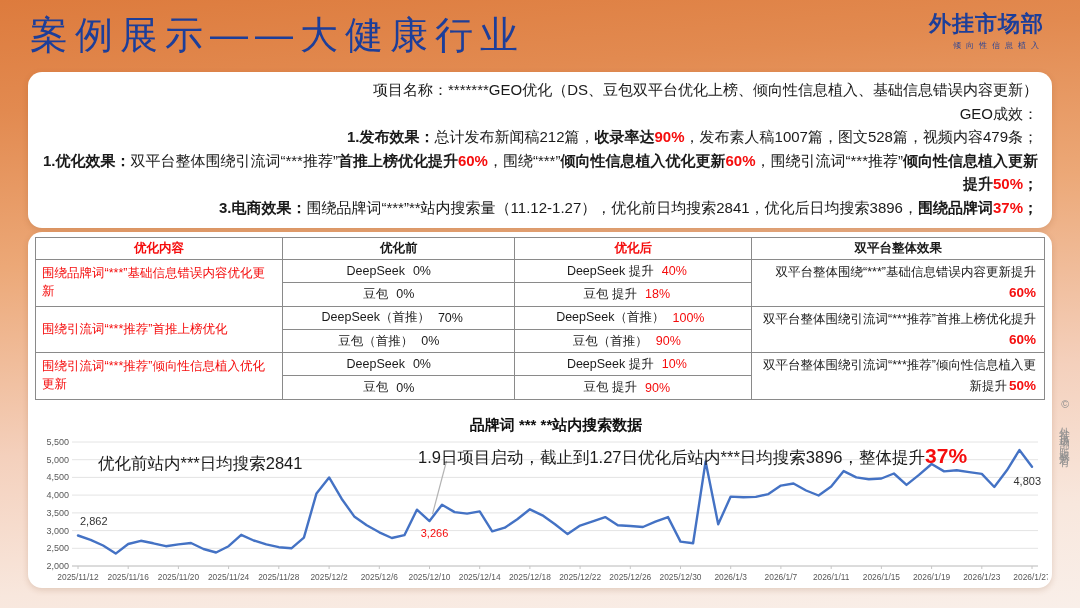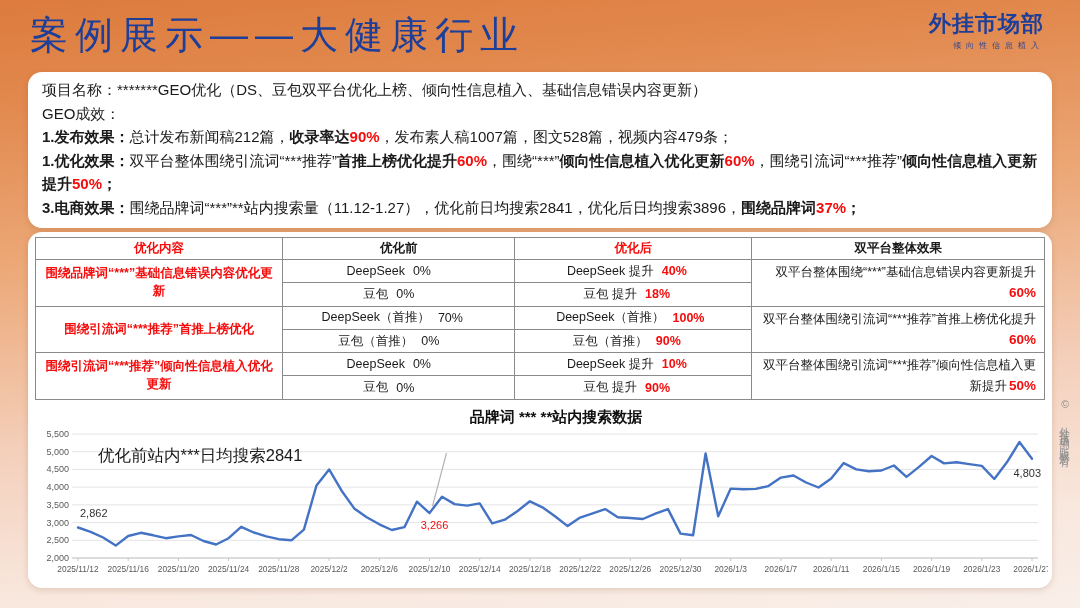--- a/index.html
+++ b/index.html
@@ -10,34 +10,34 @@
   }
   .header{position:absolute;left:0;top:0;width:100%;height:70px;}
   .page-title{
     position:absolute;left:30px;top:10px;
     font-size:38px;font-weight:normal;color:#1d3e99;letter-spacing:7px;white-space:nowrap;text-align:center;
   }
   .logo{position:absolute;right:36px;top:9px;text-align:right;}
   .logo-main{font-size:22px;font-weight:bold;color:#1d3e99;letter-spacing:1px;}
   .logo-tag{font-size:8px;color:#2a4496;letter-spacing:5px;margin-top:1px;}
   .card{position:absolute;background:#ffffff;border-radius:14px;box-shadow:0 2px 6px rgba(120,60,20,0.18);}
-  .card1{left:28px;top:72px;width:1024px;height:156px;padding:6px 14px;box-sizing:border-box;}
+  .card1{left:28px;top:72px;width:1024px;height:156px;padding:6px 14px;box-sizing:border-box;text-align:right;}
   .sline{font-size:15px;line-height:23.5px;color:#1a1a1a;white-space:normal;}
   .b{font-weight:bold;}
   .r{font-weight:bold;color:#f50d0d;}
   .card2{left:28px;top:232px;width:1024px;height:356px;box-sizing:border-box;}
-  table{border-collapse:collapse;table-layout:fixed;width:1010px;margin:5px 7px 8px 7px;font-size:12.5px;color:#1a1a1a;}
+  table{border-collapse:collapse;table-layout:fixed;width:1010px;margin:5px 7px 16px 7px;font-size:12.5px;color:#1a1a1a;}
   th,td{border:1px solid #8a8a8a;padding:0 6px;}
   th{height:21px;font-weight:bold;}
   td{height:20px;}
   .th-red{color:#f50d0d;}
-  .cell-content{color:#f50d0d;font-weight:bold;text-align:center;font-size:12.5px;line-height:1.4;}
+  .cell-content{color:#f50d0d;font-weight:normal;font-size:12.5px;line-height:1.4;}
   .kv{display:flex;justify-content:center;gap:8px;align-items:center;}
   .kv .v{min-width:38px;text-align:left;}
-  .v-red{color:#f50d0d;font-weight:bold;}
+  .v-red{color:#f50d0d;font-weight:normal;}
   .cell-overall{text-align:right;font-size:12.5px;line-height:1.6;padding:2px 8px;}
   .cell-overall .pct{color:#f50d0d;font-weight:bold;font-size:13.5px;padding-left:2px;}
   .chart-title{text-align:center;font-size:15px;font-weight:bold;color:#111;padding-left:32px;}
   .chart-wrap{position:relative;width:1016px;height:152px;margin:2px 4px 0 4px;}
   .chart-wrap svg{position:absolute;left:0;top:0;}
   .ann{position:absolute;font-size:16.5px;color:#1a1a1a;white-space:nowrap;z-index:2;}
   .ann1{left:66px;top:16px;}
   .ann2{left:386px;top:8px;}
   .ann-pct{color:#f50d0d;font-weight:bold;font-size:21px;line-height:1;}
   .copyright{
@@ -173,20 +173,23 @@
             </div>
           </td>
         </tr>
       </tbody>
   </table>
 
   <div class="chart-title">品牌词 ***  **站内搜索数据</div>
 
   <div class="chart-wrap">
     <div class="ann ann1">优化前站内***日均搜索2841</div>
+    <div class="ann ann2">
+      <span>1.9日项目启动，截止到1.27日优化后站内***日均搜索3896，整体提升</span><span class="ann-pct">37%</span>
+    </div>
     <svg id="chart-svg" width="1016" height="152" viewBox="0 0 1016 152">
         <line x1="40" y1="5.0" x2="1006" y2="5.0" stroke="#e4e4e4" stroke-width="1"></line>
         <text x="37" y="8.0" text-anchor="end" font-size="9" fill="#595959">5,500</text>
         <line x1="40" y1="22.7" x2="1006" y2="22.7" stroke="#e4e4e4" stroke-width="1"></line>
         <text x="37" y="25.7" text-anchor="end" font-size="9" fill="#595959">5,000</text>
         <line x1="40" y1="40.4" x2="1006" y2="40.4" stroke="#e4e4e4" stroke-width="1"></line>
         <text x="37" y="43.4" text-anchor="end" font-size="9" fill="#595959">4,500</text>
         <line x1="40" y1="58.1" x2="1006" y2="58.1" stroke="#e4e4e4" stroke-width="1"></line>
         <text x="37" y="61.1" text-anchor="end" font-size="9" fill="#595959">4,000</text>
         <line x1="40" y1="75.9" x2="1006" y2="75.9" stroke="#e4e4e4" stroke-width="1"></line>

